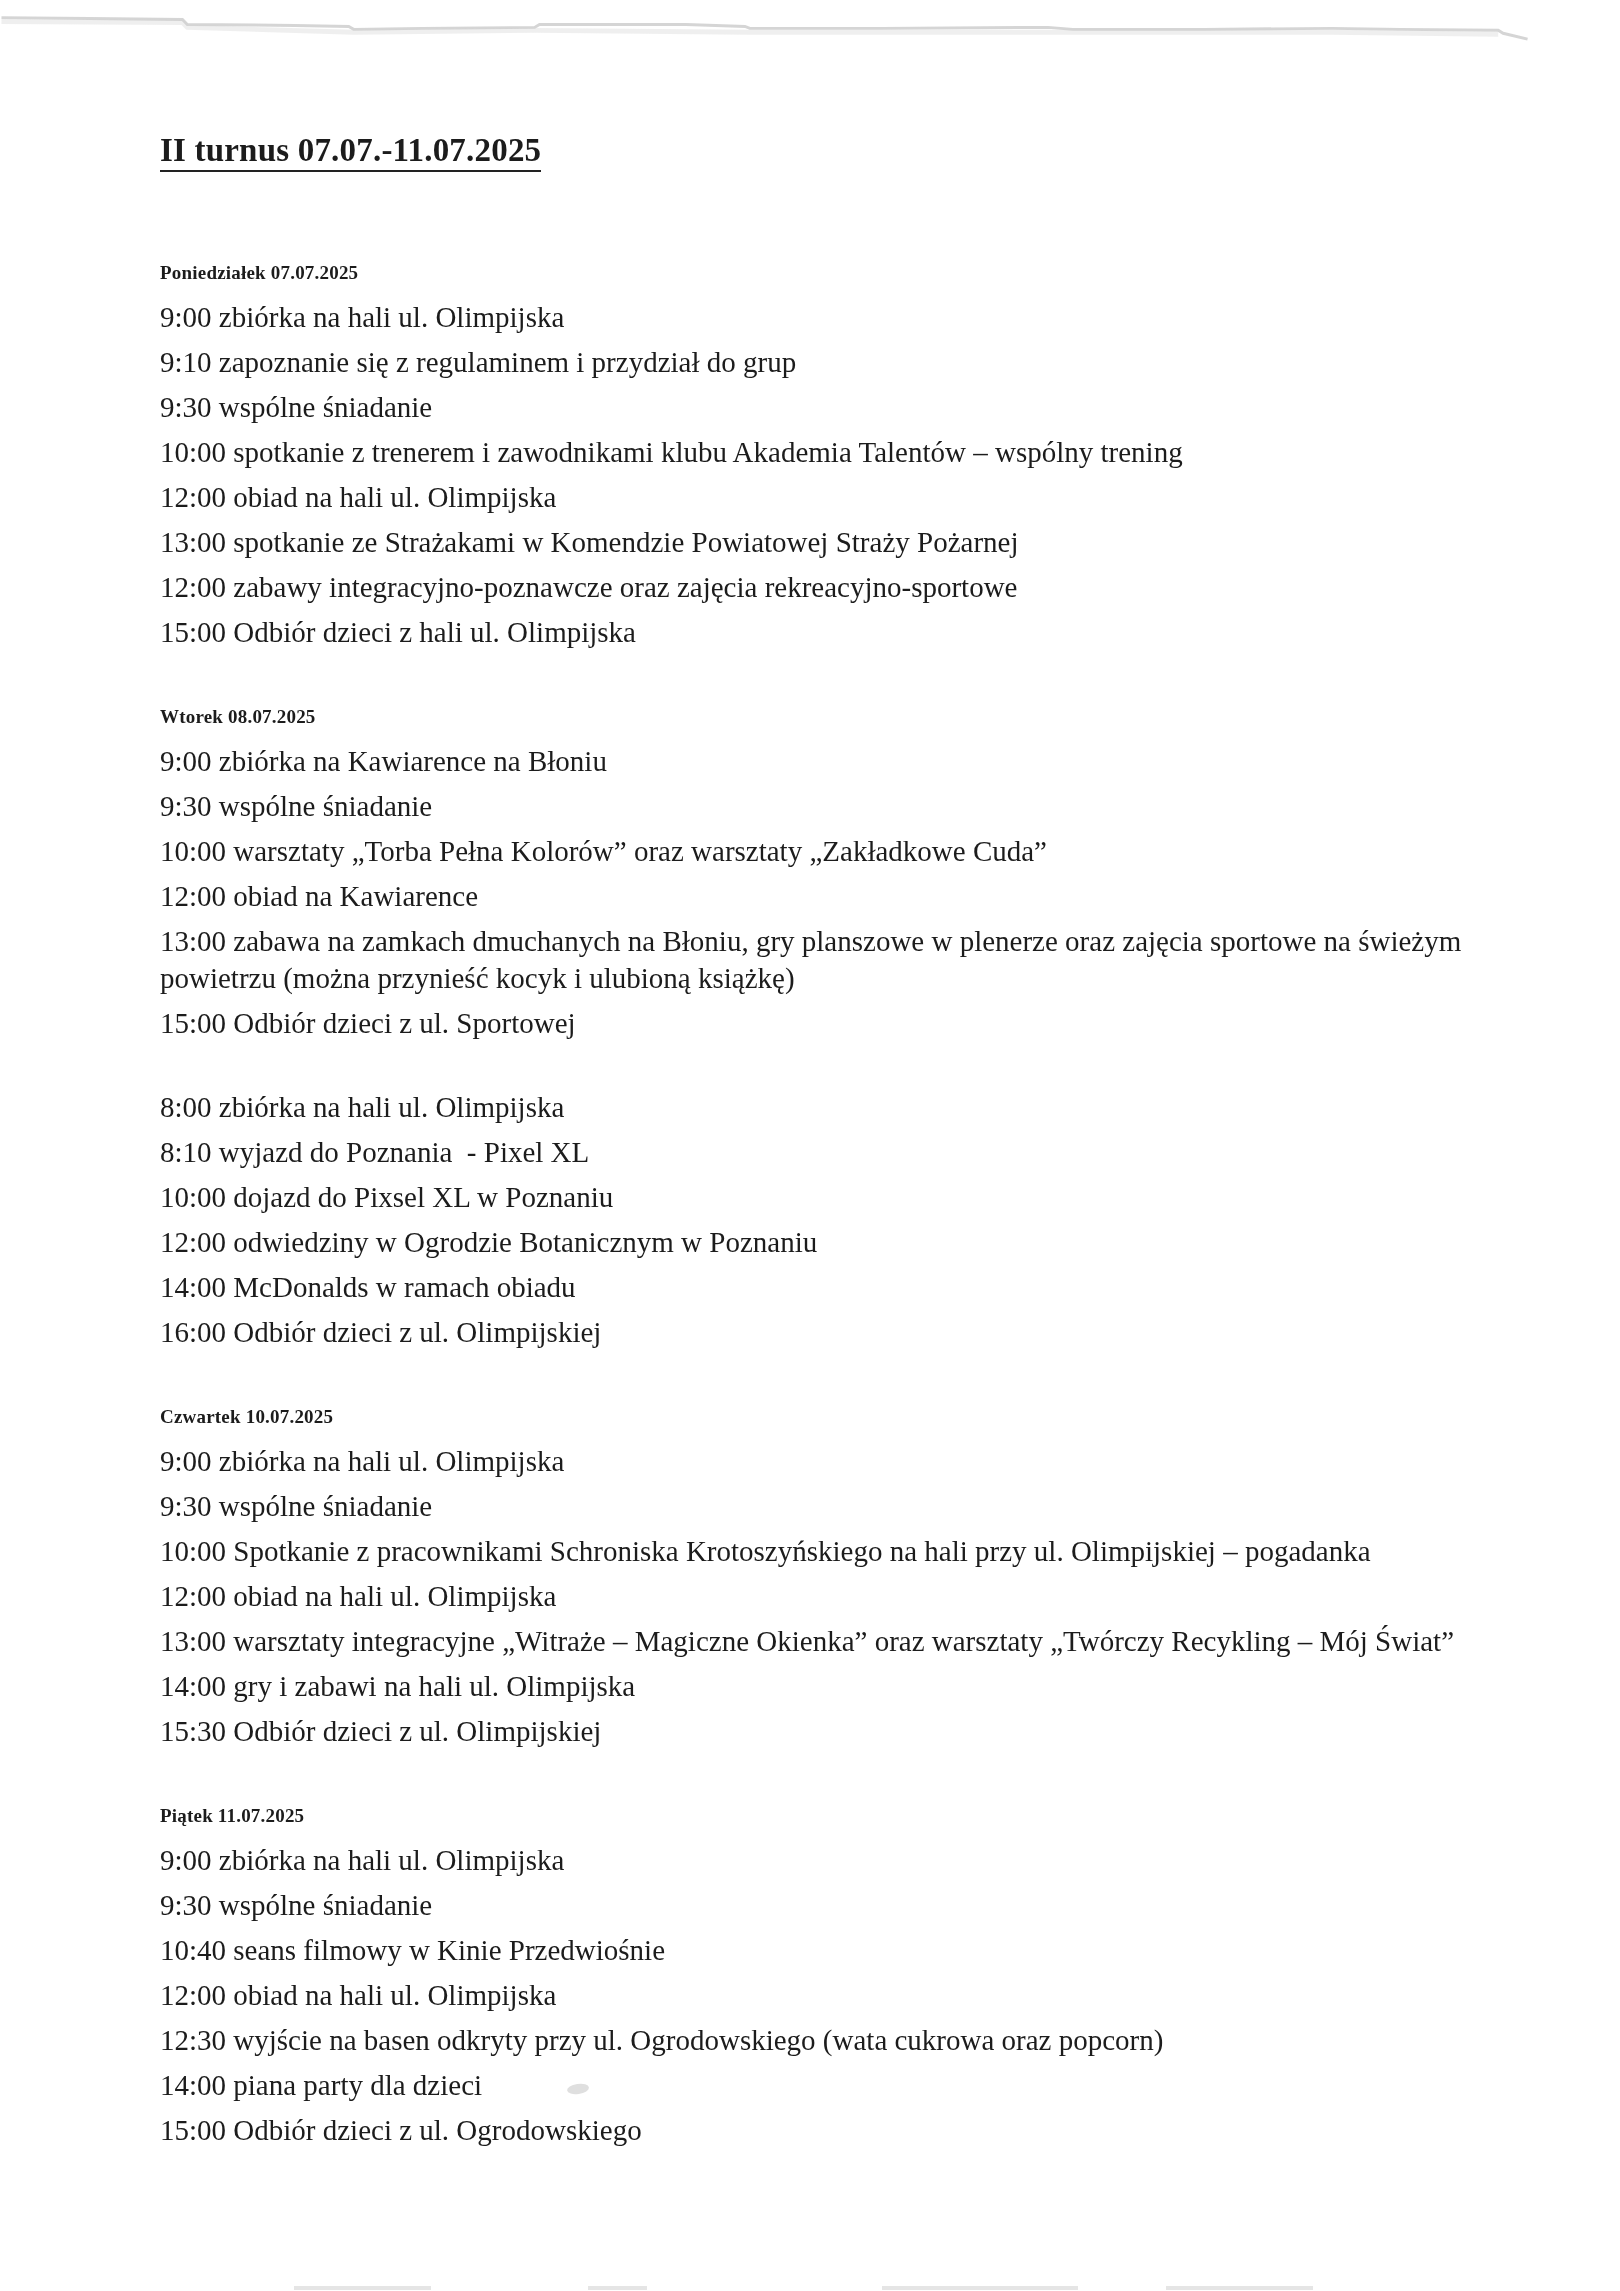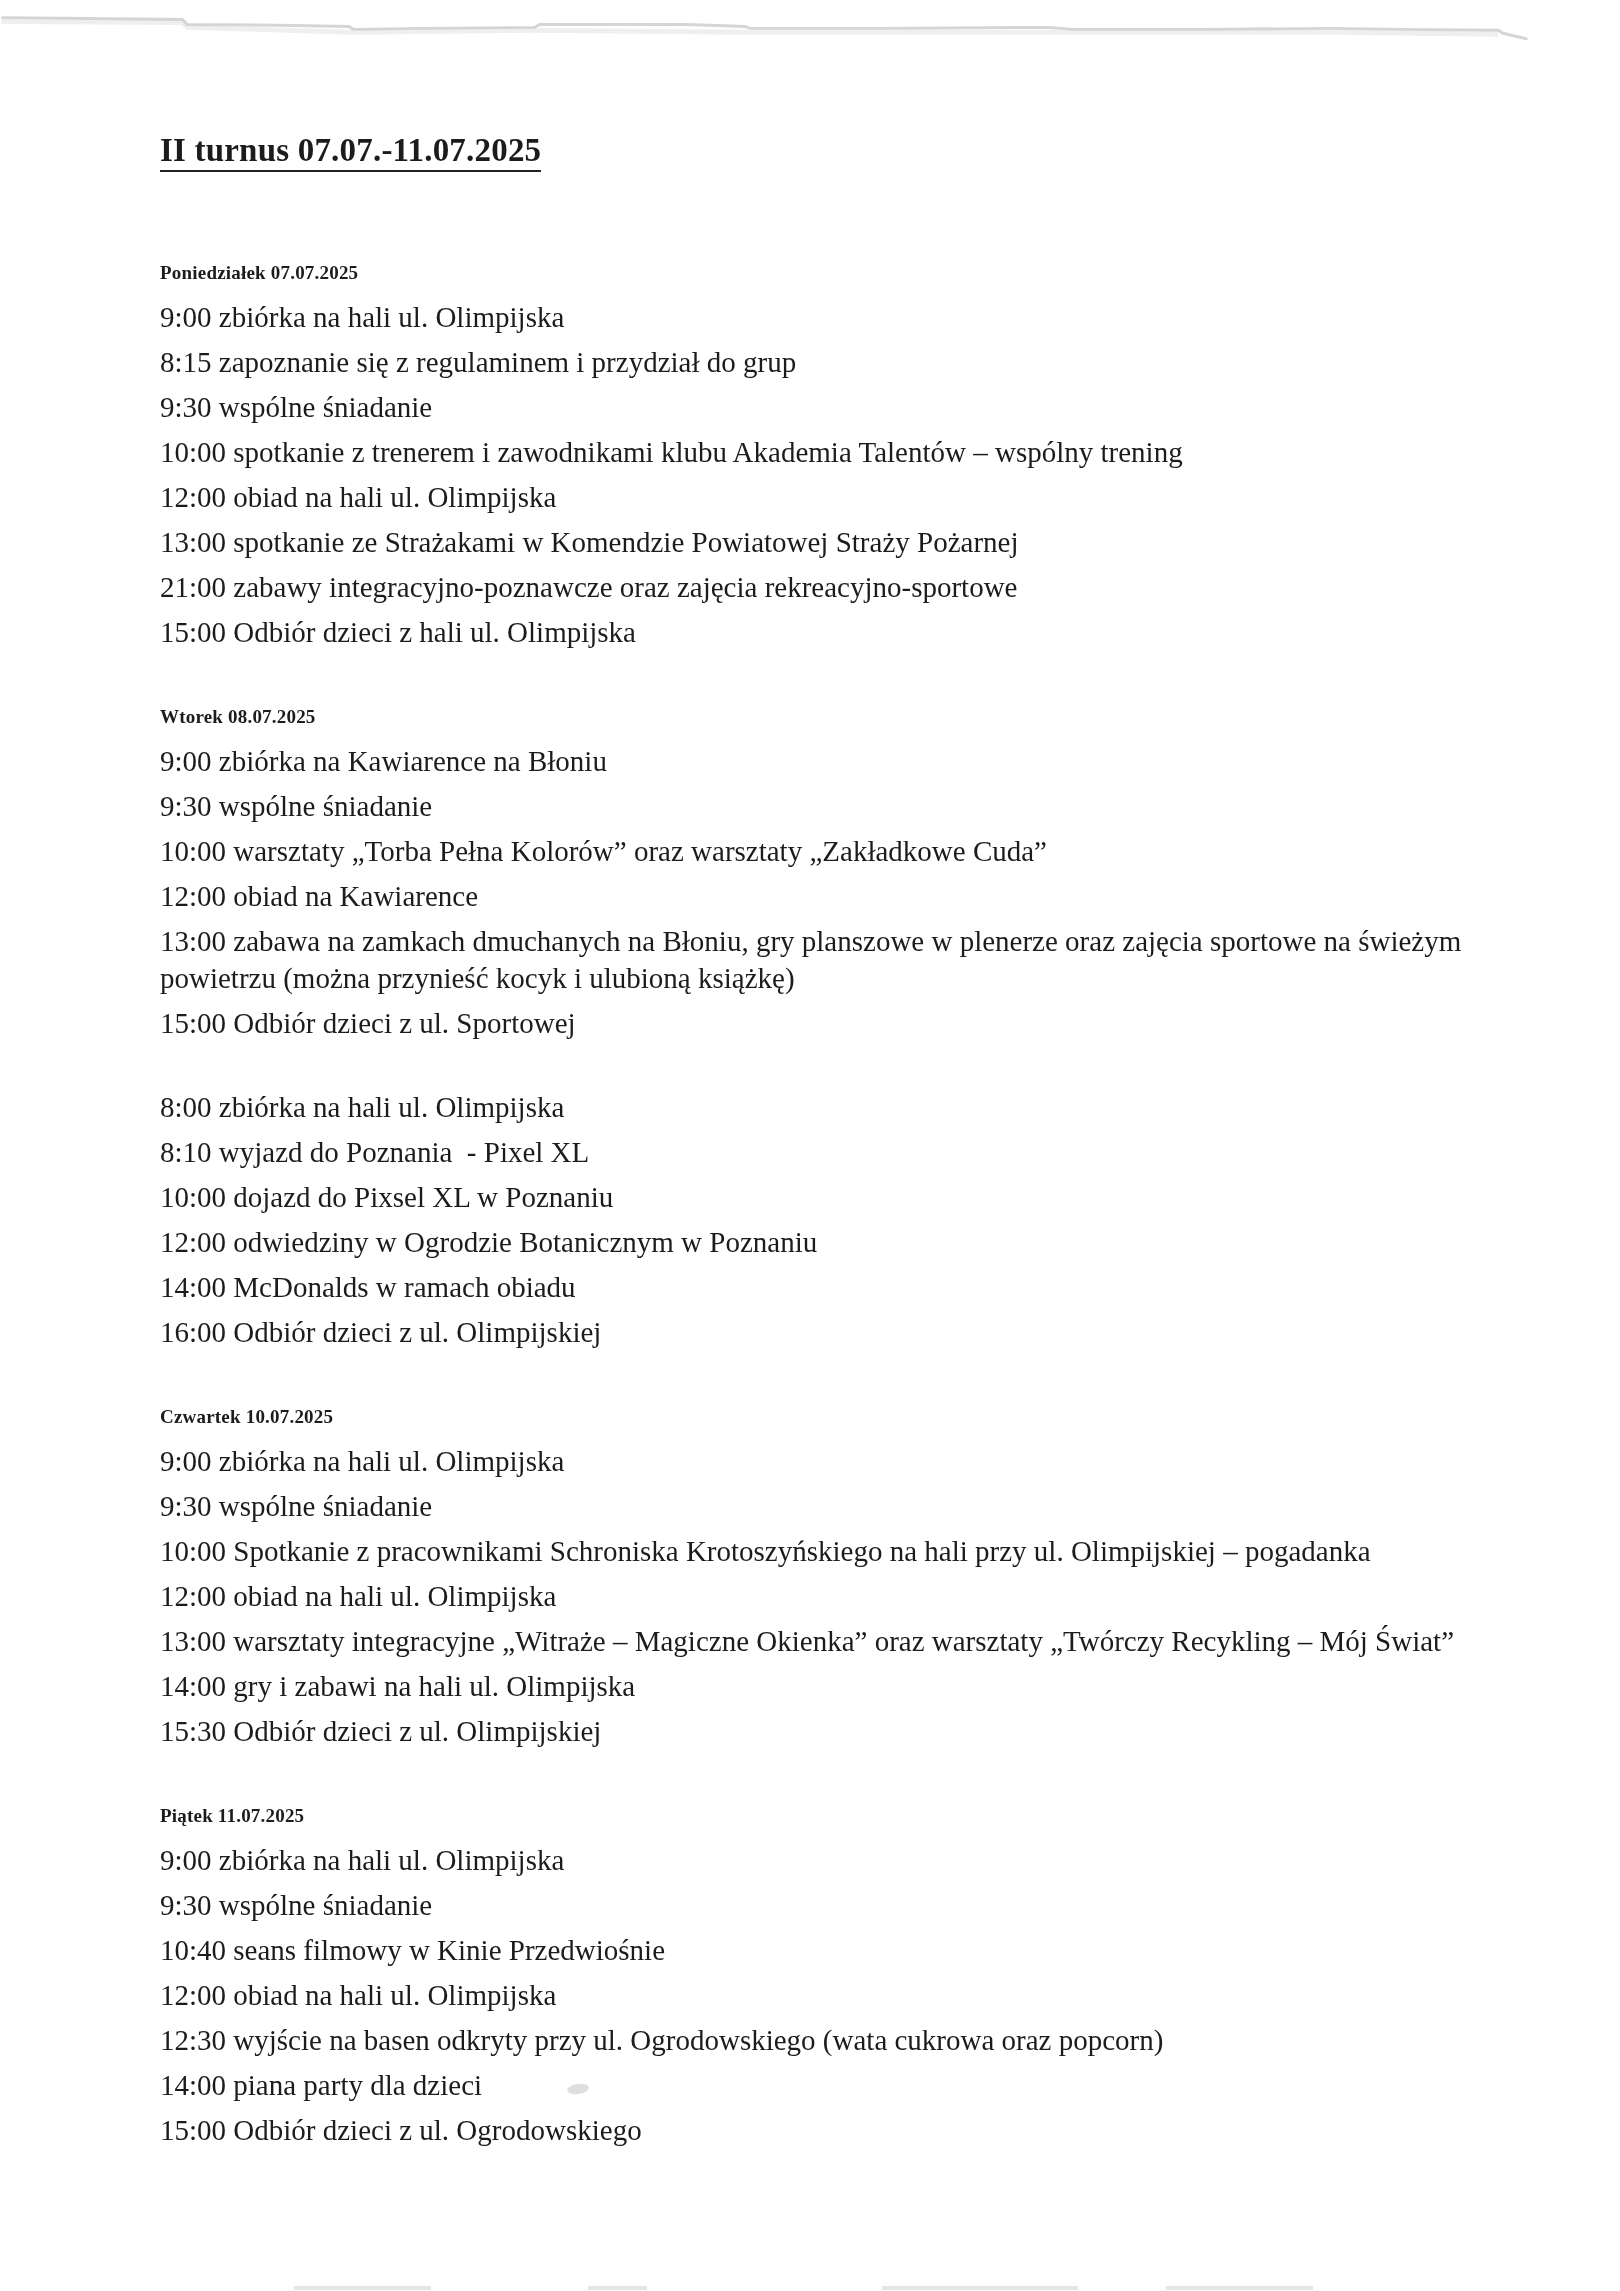--- a/index.html
+++ b/index.html
@@ -84,26 +84,26 @@
 
 <div class="page">
   <div class="doc-title">
     <span>II turnus 07.07.-11.07.2025</span>
   </div>
 
   <div>
       <section class="day-section">
         <div class="day-heading">Poniedziałek 07.07.2025</div>
         <div class="schedule-line">9:00 zbiórka na hali ul. Olimpijska</div>
-        <div class="schedule-line">8:15 zapoznanie się z regulaminem i przydział do grup</div>
+        <div class="schedule-line">9:10 zapoznanie się z regulaminem i przydział do grup</div>
         <div class="schedule-line">9:30 wspólne śniadanie</div>
         <div class="schedule-line">10:00 spotkanie z trenerem i zawodnikami klubu Akademia Talentów – wspólny trening</div>
         <div class="schedule-line">12:00 obiad na hali ul. Olimpijska</div>
         <div class="schedule-line">13:00 spotkanie ze Strażakami w Komendzie Powiatowej Straży Pożarnej</div>
-        <div class="schedule-line">21:00 zabawy integracyjno-poznawcze oraz zajęcia rekreacyjno-sportowe</div>
+        <div class="schedule-line">12:00 zabawy integracyjno-poznawcze oraz zajęcia rekreacyjno-sportowe</div>
         <div class="schedule-line">15:00 Odbiór dzieci z hali ul. Olimpijska</div>
       </section>
       <section class="day-section">
         <div class="day-heading">Wtorek 08.07.2025</div>
         <div class="schedule-line">9:00 zbiórka na Kawiarence na Błoniu</div>
         <div class="schedule-line">9:30 wspólne śniadanie</div>
         <div class="schedule-line">10:00 warsztaty „Torba Pełna Kolorów” oraz warsztaty „Zakładkowe Cuda”</div>
         <div class="schedule-line">12:00 obiad na Kawiarence</div>
         <div class="schedule-line">13:00 zabawa na zamkach dmuchanych na Błoniu, gry planszowe w plenerze oraz zajęcia sportowe na świeżym powietrzu (można przynieść kocyk i ulubioną książkę)</div>
         <div class="schedule-line">15:00 Odbiór dzieci z ul. Sportowej</div>

